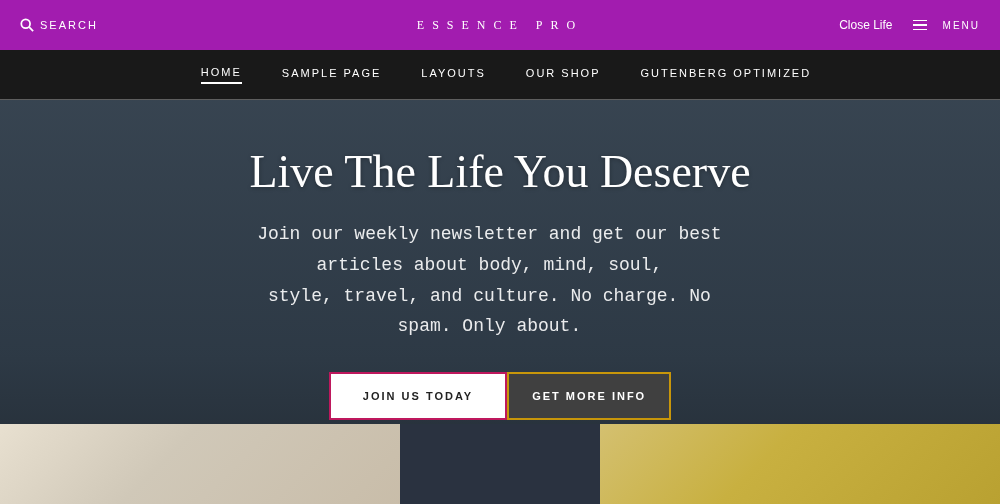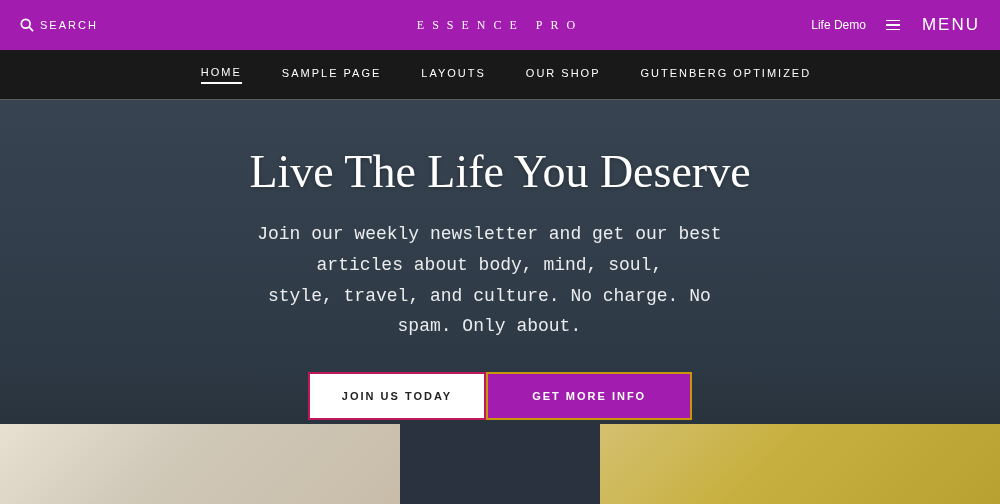--- a/index.html
+++ b/index.html
@@ -70,27 +70,27 @@
       font-size: 12px;
       text-decoration: none;
       cursor: pointer;
       background: none;
       border: none;
     }
 
     .menu-btn {
       display: flex;
       align-items: center;
-      gap: 20px;
+      gap: 14px;
       color: #fff;
       background: none;
       border: none;
       cursor: pointer;
       font-family: 'Arial', sans-serif;
-      font-size: 17px;
+      font-size: 10px;
       letter-spacing: 2px;
       text-transform: uppercase;
     }
 
     
     .nav-bar {
       background: rgba(26, 26, 26, 0.85);
       display: flex;
       align-items: center;
       justify-content: center;
@@ -251,24 +251,24 @@
       padding: 16px 32px;
       font-family: 'Arial', sans-serif;
       font-size: 11px;
       letter-spacing: 2px;
       text-transform: uppercase;
       cursor: pointer;
       font-weight: bold;
     }
 
     .btn-info {
-      background: #a21caf;
+      background: #404040;
       color: #fff;
       border: 2px solid #c8960a;
-      padding: 16px 44px;
+      padding: 16px 23px;
       font-family: 'Arial', sans-serif;
       font-size: 11px;
       letter-spacing: 2px;
       text-transform: uppercase;
       cursor: pointer;
       font-weight: bold;
     }
 
     .hamburger-lines {
       display: flex;
@@ -290,21 +290,21 @@
     <svg class="search-icon-svg" viewBox="0 0 16 16">
       <circle cx="6.5" cy="6.5" r="5"></circle>
       <line x1="10.5" y1="10.5" x2="15" y2="15"></line>
     </svg>
     <span>SEARCH</span>
   </button>
 
   <span class="site-title">ESSENCE PRO</span>
 
   <div class="top-right">
-    <button class="close-demo">Life Demo</button>
+    <button class="close-demo">Close Life</button>
     <button class="menu-btn">
       <div class="hamburger-lines">
         <div class="hamburger-line"></div>
         <div class="hamburger-line"></div>
         <div class="hamburger-line"></div>
       </div>
       <span>MENU</span>
     </button>
   </div>
 </div>

